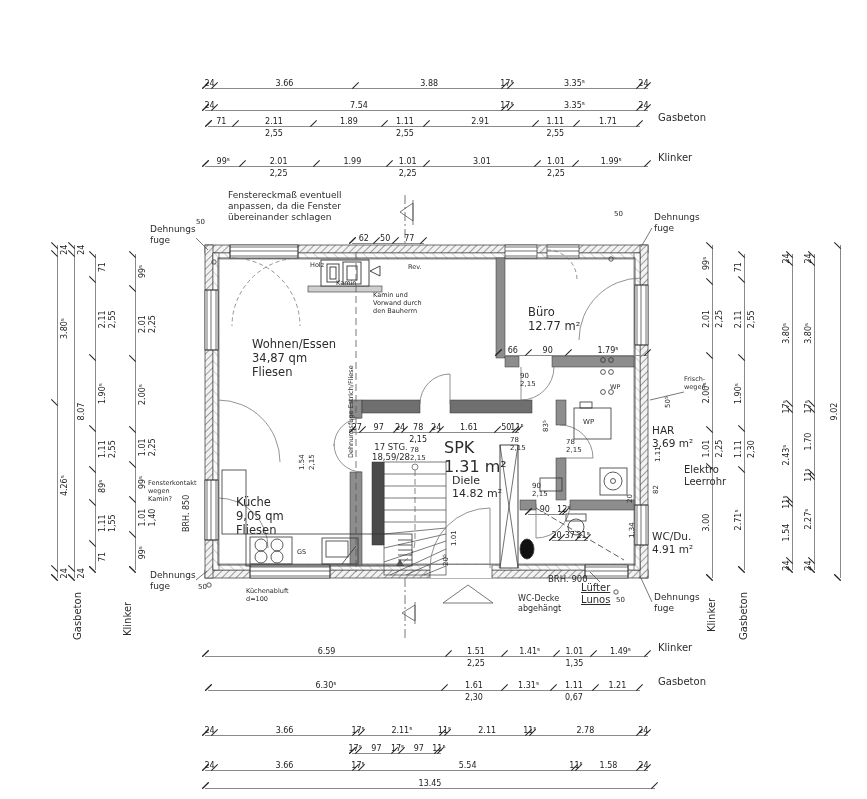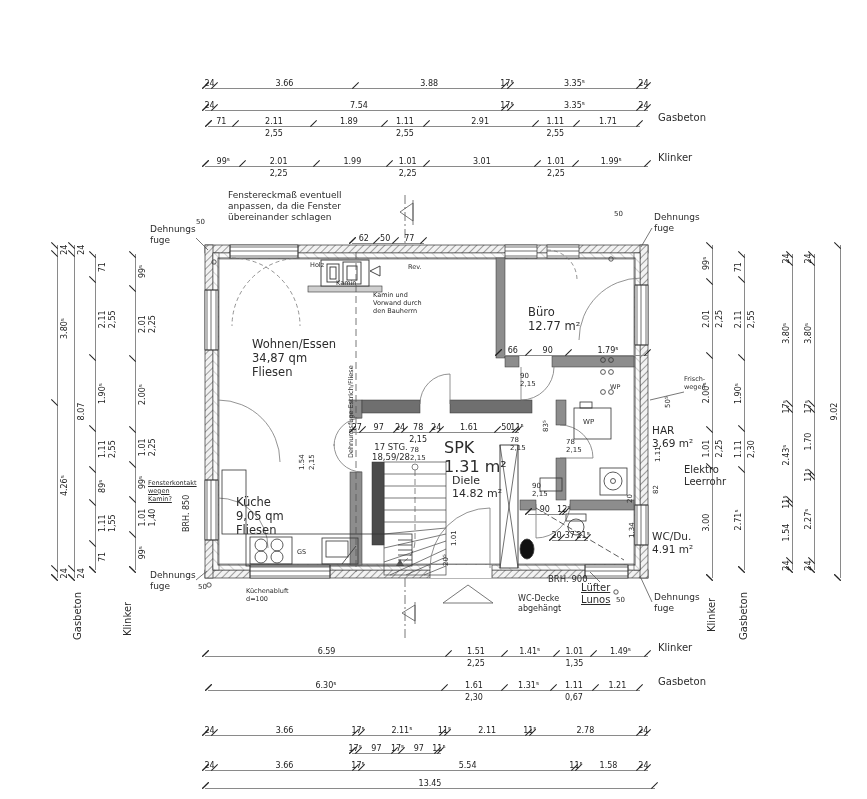--- a/index.html
+++ b/index.html
@@ -717,21 +717,21 @@
 <div class="lbl" style="left:336px;top:280px;font-size:6.5px;">Kamin</div>
 <div class="lbl" style="left:384px;top:264px;font-size:6.5px;margin-left:24px;">Rev.</div>
 <div class="lbl" style="left:373px;top:292px;font-size:6.5px;">Kamin und
 Vorwand durch
 den Bauherrn</div>
 <div class="rot" style="left:347px;top:458px;font-size:6.5px;">Dehnungsfuge Estrich/Fliese</div>
 <div class="lbl" style="left:372px;top:442px;font-size:8.5px;text-align:center;">17 STG.
 18,59/28</div>
 <div class="rot" style="left:182px;top:532px;font-size:8px;">BRH. 850</div>
 <div class="lbl" style="left:548px;top:574px;font-size:8.5px;">BRH. 900</div>
-<div class="lbl" style="left:148px;top:480px;font-size:6.5px;text-decoration:underline;">Fensterkontakt
+<div class="lbl" style="left:148px;top:480px;font-size:6.5px;">Fensterkontakt
 wegen
 Kamin?</div>
 <div class="lbl" style="left:246px;top:588px;font-size:6.5px;">Küchenabluft
 d=100</div>
 <div class="lbl" style="left:518px;top:594px;font-size:8px;">WC-Decke
 abgehängt</div>
 <div class="lbl" style="left:581px;top:582px;font-size:10px;text-decoration:underline;">Lüfter
 Lunos</div>
 <div class="lbl" style="left:684px;top:464px;font-size:10px;">Elektro
 Leerrohr</div>

